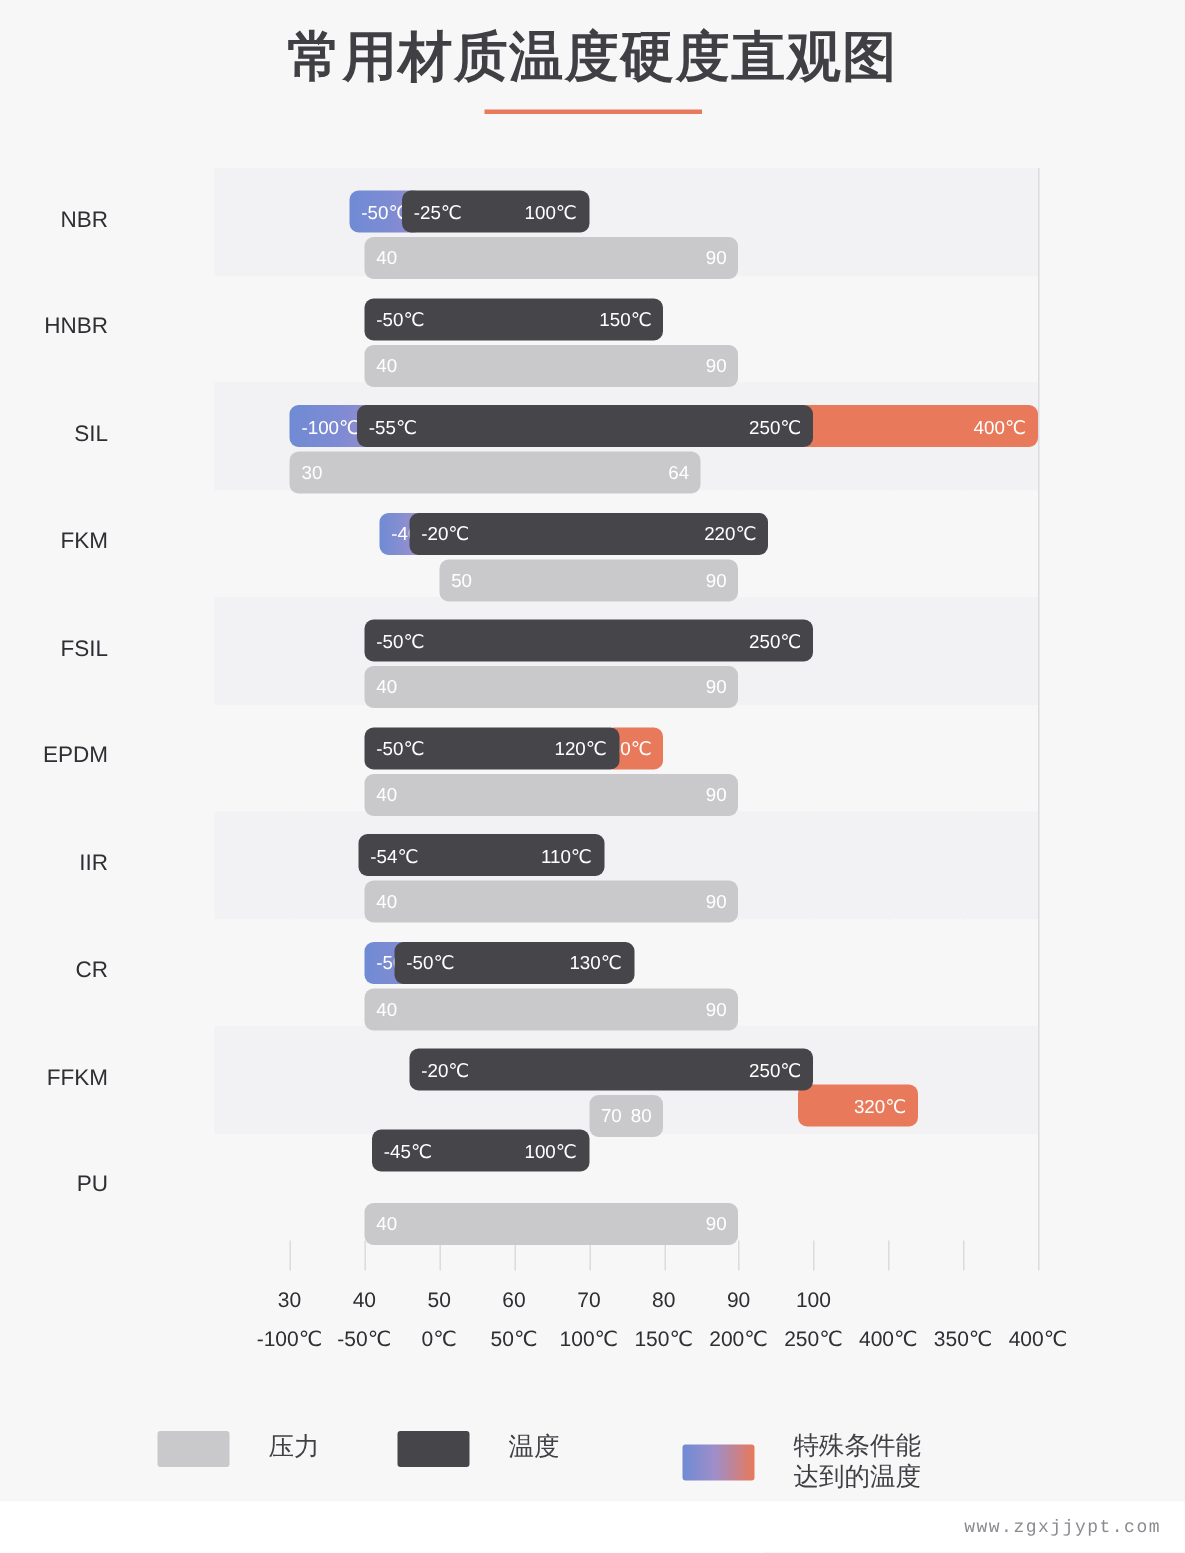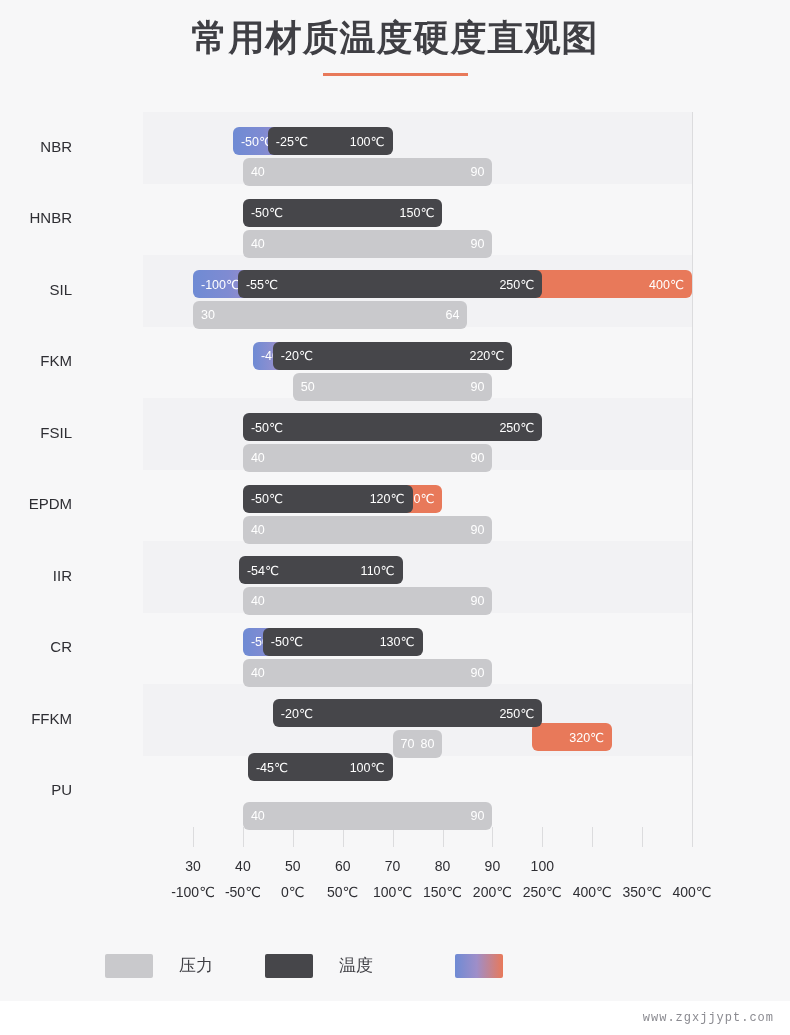--- a/index.html
+++ b/index.html
@@ -243,17 +243,21 @@
       </div>
     </div>
     <div class="lg-item" style="left: 265px; top: 14px;">
       <div class="lg-sw" style="background: rgb(70, 70, 74);"></div>
       <div class="lg-tx">
         <span>温度</span>
       </div>
     </div>
     <div class="lg-item" style="left: 455px; top: 14px;">
       <div class="lg-sw" style="background: linear-gradient(90deg, rgb(111, 139, 212) 0%, rgb(158, 142, 201) 45%, rgb(232, 121, 90) 100%);"></div>
+      <div class="lg-tx">
+        <span>特殊条件能</span>
+        <span>达到的温度</span>
+      </div>
     </div>
   </div>
 
 <div class="footer-strip"></div>
 <div class="watermark">www.zgxjjypt.com</div>
 
 </body></html>

